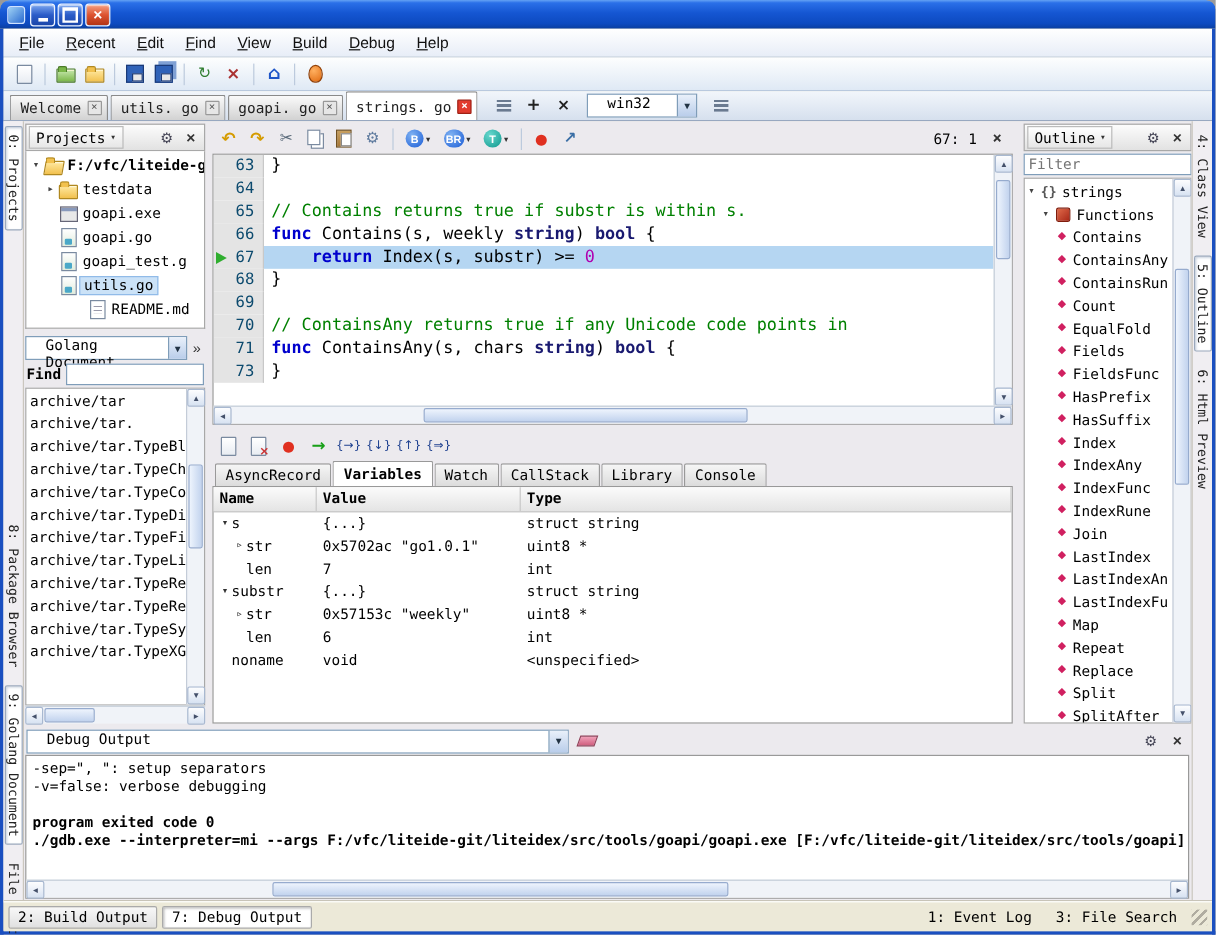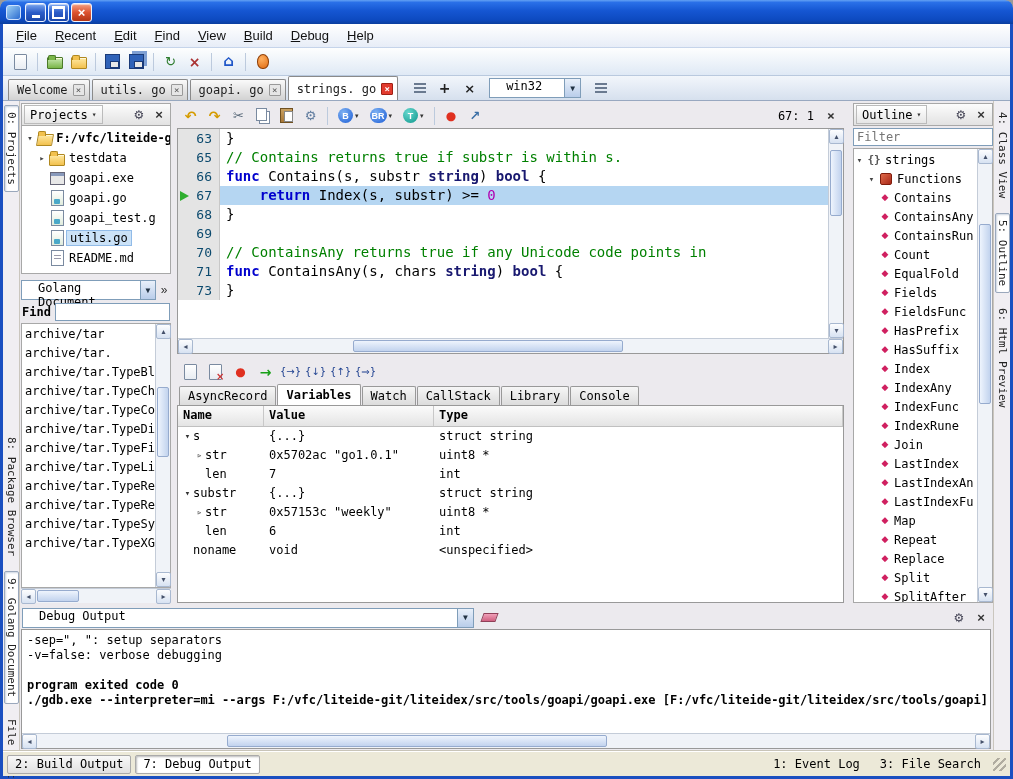--- a/index.html
+++ b/index.html
@@ -304,21 +304,21 @@
                 <div class="trow" style="padding-left: 14px;">
                   <span class="texp"></span>
                   <span class="icn i-gofile"></span>
                   <span class="tlabel">goapi_test.g</span>
                 </div>
                 <div class="trow selected" style="padding-left: 14px;">
                   <span class="texp"></span>
                   <span class="icn i-gofile"></span>
                   <span class="tlabel">utils.go</span>
                 </div>
-                <div class="trow" style="padding-left: 14px;">
+                <div class="trow" style="padding-left: 14px; margin-left: 24px;">
                   <span class="texp"></span>
                   <span class="icn i-doc"></span>
                   <span class="tlabel">README.md</span>
                 </div>
               </div>
             <div class="hsplit"></div>
             <div class="doc-combo-row">
               <div class="combo full">
                 <span>Golang Document</span>
                 <span class="combo-arrow">▼</span>
@@ -410,22 +410,23 @@
                 </span>
               <span class="pos-ind">
                 <span>67: 1</span>
                 <span class="ph-icon gi-x"></span>
               </span>
             </div>
             <div class="editor">
               <div class="editor-mainrow">
                 <div class="code-area" id="code-area">
                     <div class="cline"><span class="gut">63</span><span class="codetxt"><span class="tk-p">}</span></span></div>
+                    <div class="cline"><span class="gut">64</span><span class="codetxt"></span></div>
                     <div class="cline"><span class="gut">65</span><span class="codetxt"><span class="tk-com">// Contains returns true if substr is within s.</span></span></div>
-                    <div class="cline"><span class="gut">66</span><span class="codetxt"><span class="tk-kw">func</span><span class="tk-p"> Contains(s, substr </span><span class="tk-ty">string</span><span class="tk-p">) </span><span class="tk-ty">bool</span><span class="tk-p"> {</span></span></div>
+                    <div class="cline"><span class="gut">66</span><span class="codetxt"><span class="tk-kw">func</span><span class="tk-p"> Contains(s, weekly </span><span class="tk-ty">string</span><span class="tk-p">) </span><span class="tk-ty">bool</span><span class="tk-p"> {</span></span></div>
                     <div class="cline cur"><span class="gut">67<span class="cur-arrow"></span></span><span class="codetxt"><span class="tk-p">    </span><span class="tk-kw">return</span><span class="tk-p"> Index(s, substr) &gt;= </span><span class="tk-num">0</span></span></div>
                     <div class="cline"><span class="gut">68</span><span class="codetxt"><span class="tk-p">}</span></span></div>
                     <div class="cline"><span class="gut">69</span><span class="codetxt"></span></div>
                     <div class="cline"><span class="gut">70</span><span class="codetxt"><span class="tk-com">// ContainsAny returns true if any Unicode code points in</span></span></div>
                     <div class="cline"><span class="gut">71</span><span class="codetxt"><span class="tk-kw">func</span><span class="tk-p"> ContainsAny(s, chars </span><span class="tk-ty">string</span><span class="tk-p">) </span><span class="tk-ty">bool</span><span class="tk-p"> {</span></span></div>
                     <div class="cline"><span class="gut">73</span><span class="codetxt"><span class="tk-p">}</span></span></div>
                   </div>
                 <div class="vsb">
                   <div class="sb-btn">▴</div>
                   <div class="sb-track">

